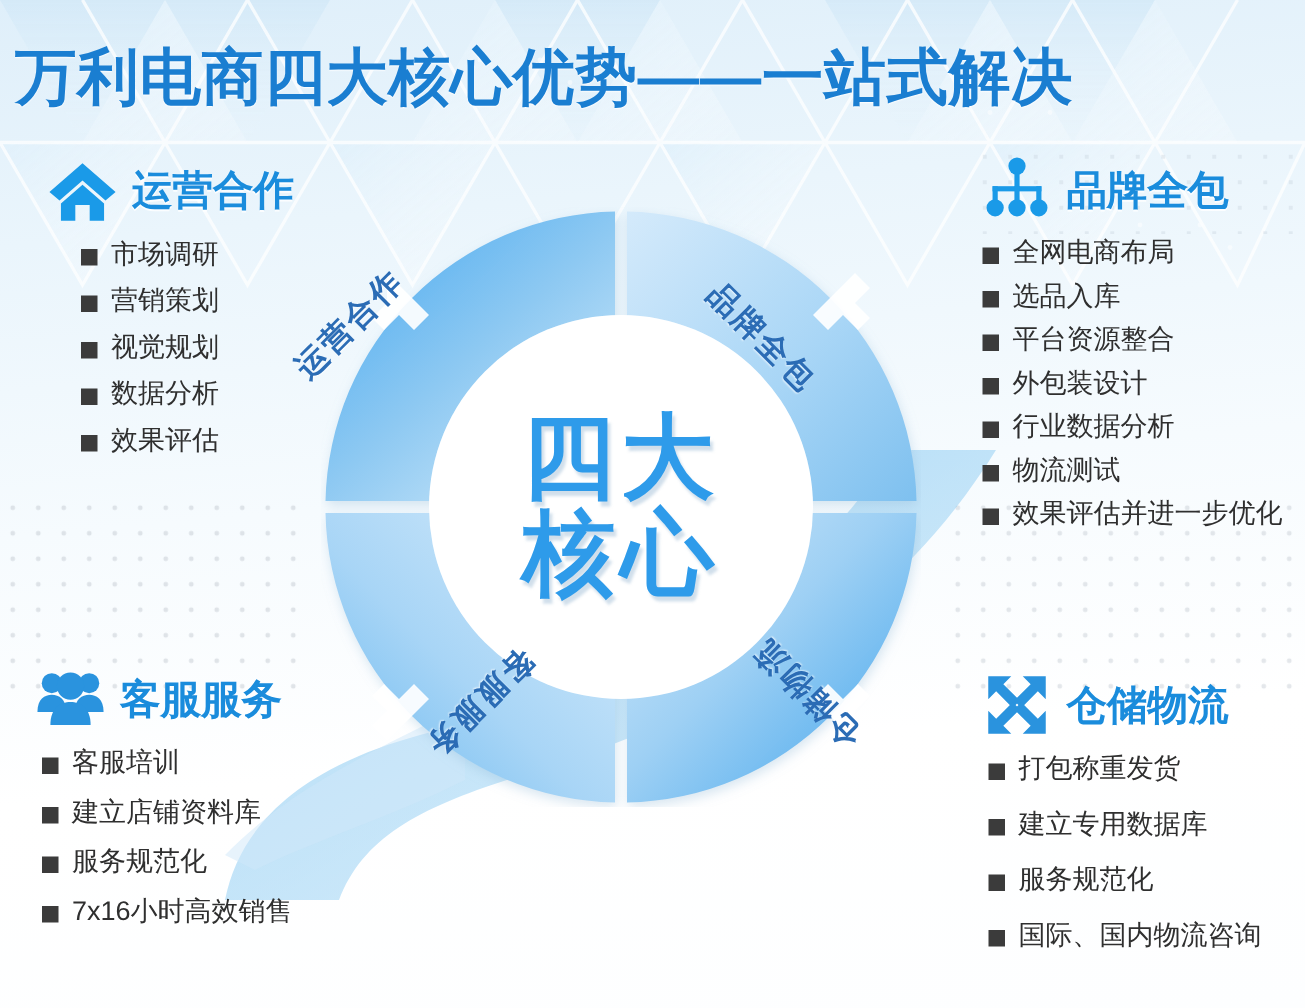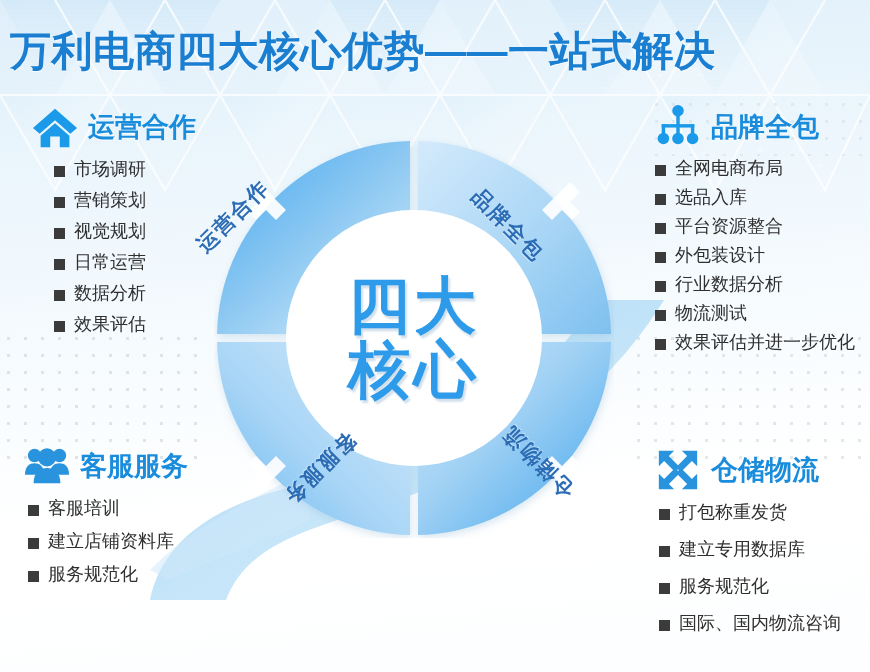--- a/index.html
+++ b/index.html
@@ -273,24 +273,20 @@
       <li>
           <i class="bullet"></i>
           <span class="txt">营销策划</span>
         </li>
       <li>
           <i class="bullet"></i>
           <span class="txt">视觉规划</span>
         </li>
       <li>
           <i class="bullet"></i>
-          <span class="txt">日常运营</span>
-        </li>
-      <li>
-          <i class="bullet"></i>
           <span class="txt">数据分析</span>
         </li>
       <li>
           <i class="bullet"></i>
           <span class="txt">效果评估</span>
         </li>
     </ul>
   </div>
 
   <div class="quad" id="quad-brand">
@@ -358,20 +354,24 @@
           <span class="txt">客服培训</span>
         </li>
       <li>
           <i class="bullet"></i>
           <span class="txt">建立店铺资料库</span>
         </li>
       <li>
           <i class="bullet"></i>
           <span class="txt">服务规范化</span>
         </li>
+      <li>
+          <i class="bullet"></i>
+          <span class="txt">7x16小时高效销售</span>
+        </li>
     </ul>
   </div>
 
   <div class="quad" id="quad-logistics">
     <div class="q-head">
       <svg class="q-icon" viewBox="0 0 48 48">
         <g fill="#2a93de">
           <path d="M4 4 L20 4 L14.5 9.5 L26 21 L21 26 L9.5 14.5 L4 20 Z"></path>
           <path d="M44 4 L44 20 L38.5 14.5 L27 26 L22 21 L33.5 9.5 L28 4 Z"></path>
           <path d="M4 44 L4 28 L9.5 33.5 L21 22 L26 27 L14.5 38.5 L20 44 Z"></path>

